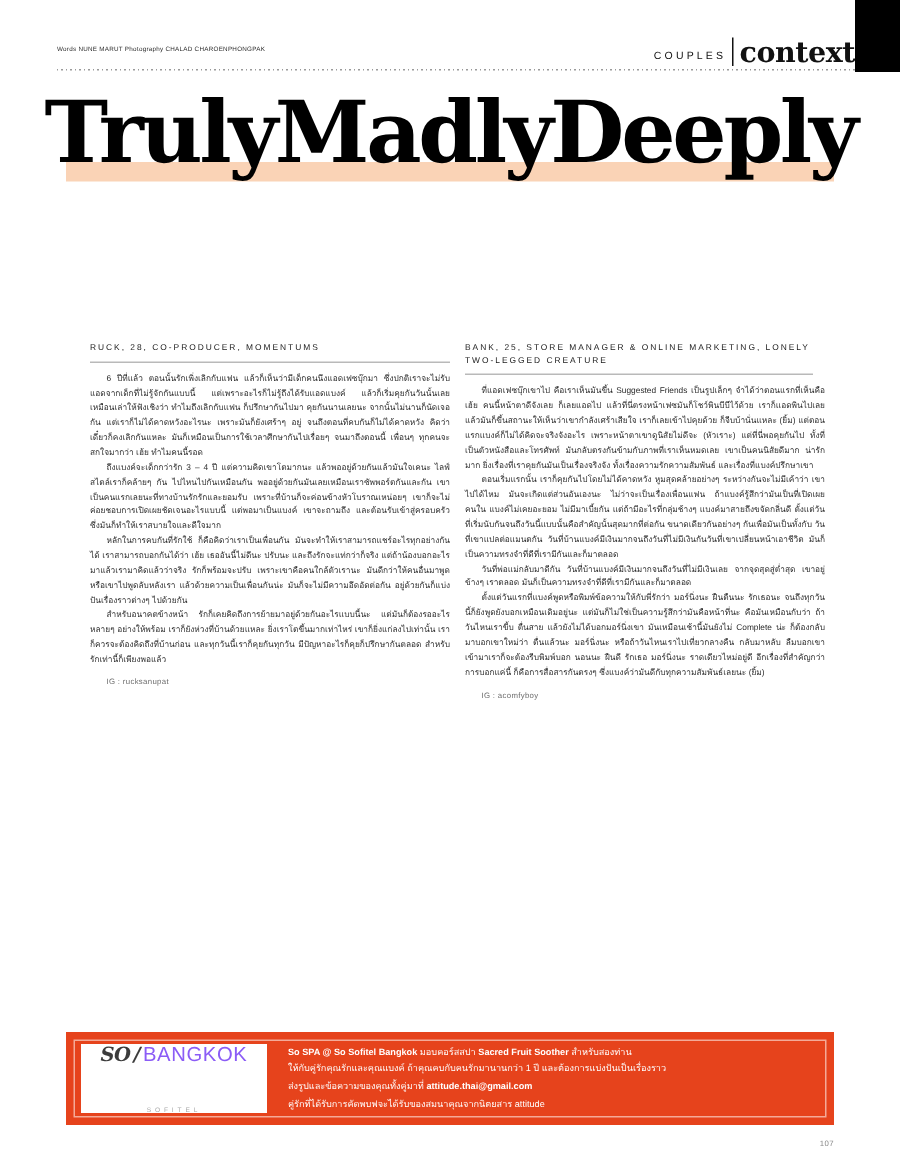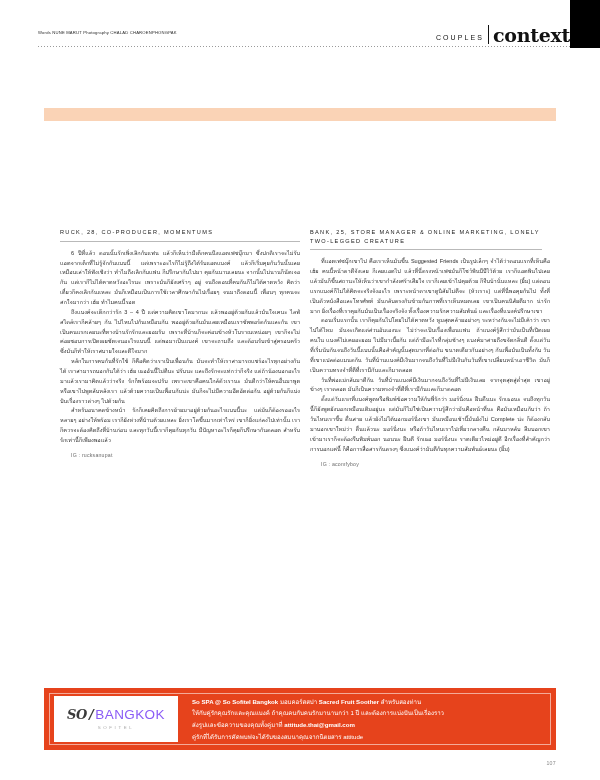--- a/index.html
+++ b/index.html
@@ -111,21 +111,21 @@
     padding:5px;
     display:flex;align-items:center;
   }
   .ad-inner{
     position:absolute;left:49px;top:693px;width:502px;height:52px;
     border:1px solid rgba(255,255,255,.55);
     box-sizing:border-box;pointer-events:none;
   }
   .logo-box{
     width:124px;height:46px;background:#fff;
-    display:flex;flex-direction:column;align-items:center;justify-content:center;
+    display:flex;flex-direction:column;align-items:center;justify-content:space-between;
     margin-left:5px;flex:none;
     position:relative;z-index:2;
   }
   .logo-top{
     display:flex;align-items:baseline;gap:2px;
     font-size:13.5px;letter-spacing:.2px;line-height:1;
   }
   .logo-so{
     font-family:"DejaVu Serif", serif;
     font-weight:700;color:#3b3b3b;font-size:13px;
@@ -167,20 +167,21 @@
       <span class="couples">COUPLES</span>
       <span class="divider"></span>
       <span class="context">context</span>
     </div>
 
     <div class="dotted-rule"></div>
   </div>
 
   <div class="title-wrap">
     <div class="peach-band"></div>
+    <div class="title">TrulyMadlyDeeply</div>
   </div>
 
   <div class="cols">
 
     <div class="col col-left">
       <div class="col-head">RUCK, 28, CO-PRODUCER, MOMENTUMS</div>
       <div class="col-rule"></div>
       <div class="body-txt">
         <p class="first">6 ปีที่แล้ว ตอนนั้นรักเพิ่งเลิกกับแฟน แล้วก็เห็นว่ามีเด็กคนนึงแอดเฟซบุ๊กมา ซึ่งปกติเราจะไม่รับแอดจากเด็กที่ไม่รู้จักกันแบบนี้ แต่เพราะอะไรก็ไม่รู้ถึงได้รับแอดแบงค์ แล้วก็เริ่มคุยกันวันนั้นเลย เหมือนเล่าให้ฟังเชิงว่า ทำไมถึงเลิกกับแฟน ก็ปรึกษากันไปมา คุยกันนานเลยนะ จากนั้นไม่นานก็นัดเจอกัน แต่เราก็ไม่ได้คาดหวังอะไรนะ เพราะมันก็ยังเศร้าๆ อยู่ จนถึงตอนที่คบกันก็ไม่ได้คาดหวัง คิดว่าเดี๋ยวก็คงเลิกกันแหละ มันก็เหมือนเป็นการใช้เวลาศึกษากันไปเรื่อยๆ จนมาถึงตอนนี้ เพื่อนๆ ทุกคนจะสกใจมากว่า เฮ้ย ทำไมคนนี้รอด</p>
         <p class="indent">ถึงแบงค์จะเด็กกว่ารัก 3 – 4 ปี แต่ความคิดเขาโตมากนะ แล้วพออยู่ด้วยกันแล้วมันใจเคนะ ไลฟ์สไตล์เราก็คล้ายๆ กัน ไปไหนไปกันเหมือนกัน พออยู่ด้วยกันมันเลยเหมือนเราซัพพอร์ตกันและกัน เขาเป็นคนแรกเลยนะที่ทางบ้านรักรักและยอมรับ เพราะที่บ้านก็จะค่อนข้างหัวโบราณเหน่อยๆ เขาก็จะไม่ค่อยชอบการเปิดเผยชัดเจนอะไรแบบนี้ แต่พอมาเป็นแบงค์ เขาจะถามถึง และต้อนรับเข้าสู่ครอบครัว ซึ่งมันก็ทำให้เราสบายใจและดีใจมาก</p>

